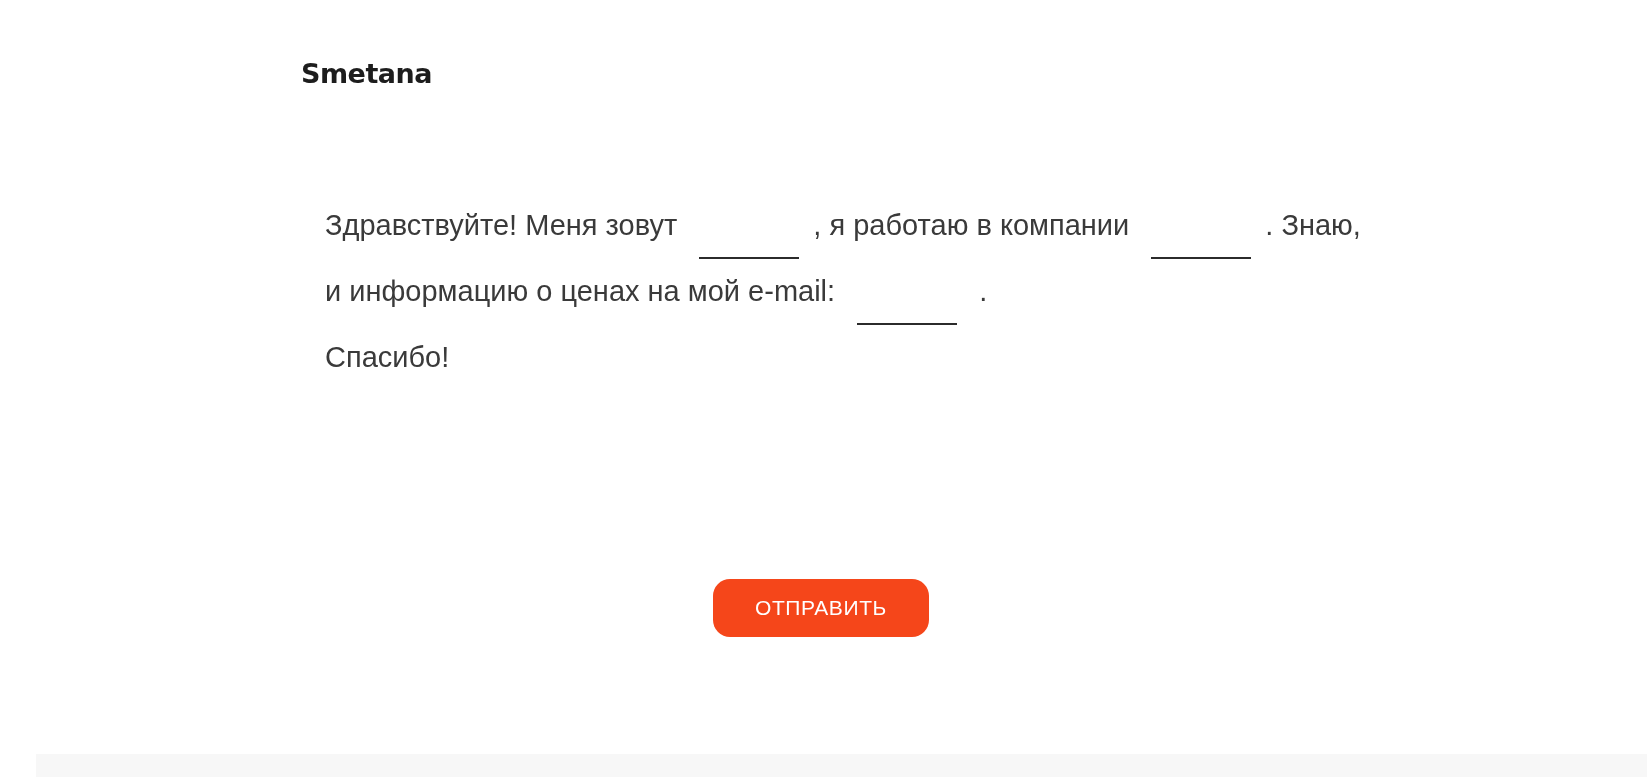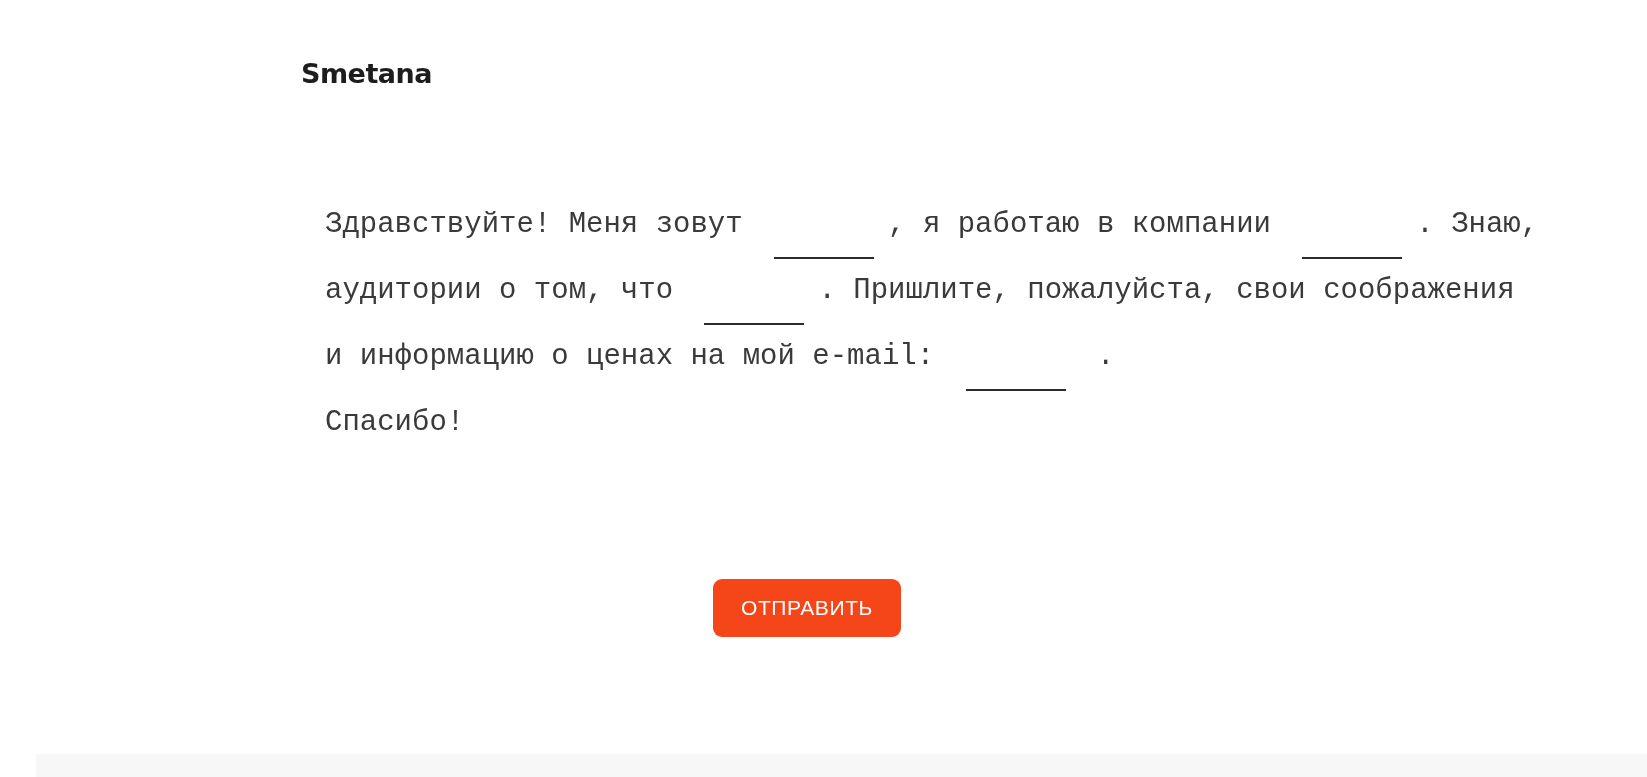--- a/index.html
+++ b/index.html
@@ -36,21 +36,20 @@
     left:265px;
     top:150px;
     width:1100px;
     font-size:29px;
     color:var(--text);
   }
   .letter .line{
     height:54px;
     line-height:54px;
     white-space:nowrap;
-    font-family:Liberation Mono, monospace;
   }
   .letter-link{
     color:var(--link);
     text-decoration:none;
     cursor:pointer;
   }
   .blank{
     display:inline-block;
     width:100px;
     height:36px;
@@ -61,26 +60,26 @@
     vertical-align:-15px;
     font:inherit;
     color:inherit;
     outline:none;
     padding:0 4px;
   }
   .submit-btn{
     position:absolute;
     left:677px;
     top:543px;
-    width:188px;
+    width:216px;
     height:58px;
     background:var(--accent);
     color:var(--button-text);
     border:none;
-    border-radius:9px;
+    border-radius:17px;
     font-family:"Liberation Sans","DejaVu Sans",sans-serif;
     font-size:21px;
     letter-spacing:0.6px;
     cursor:pointer;
   }
   .footer-bar{
     position:absolute;
     left:0;
     bottom:0;
     width:100%;
@@ -91,23 +90,20 @@
 </head>
 <body>
 
 <div class="logo">Smetana</div>
 
 <div class="letter">
   <div class="line">
     <span>Здравствуйте! Меня зовут </span><input class="blank" type="text" value="" style=""><span>, я работаю в компании </span><input class="blank" type="text" value="" style=""><span>. Знаю,</span>
   </div>
   <div class="line">
-    <span>аудитории о том, что </span><input class="blank" type="text" value="" style=""><span>. Пришлите, пожалуйста, свои соображения</span>
-  </div>
-  <div class="line">
     <span>и информацию о ценах на мой e-mail: </span><input class="blank" type="text" value="" style=""><span> .</span>
   </div>
   <div class="line">
     <span>Спасибо!</span>
   </div>
 </div>
 
 <button class="submit-btn">ОТПРАВИТЬ</button>
 
 <div class="footer-bar"></div>

